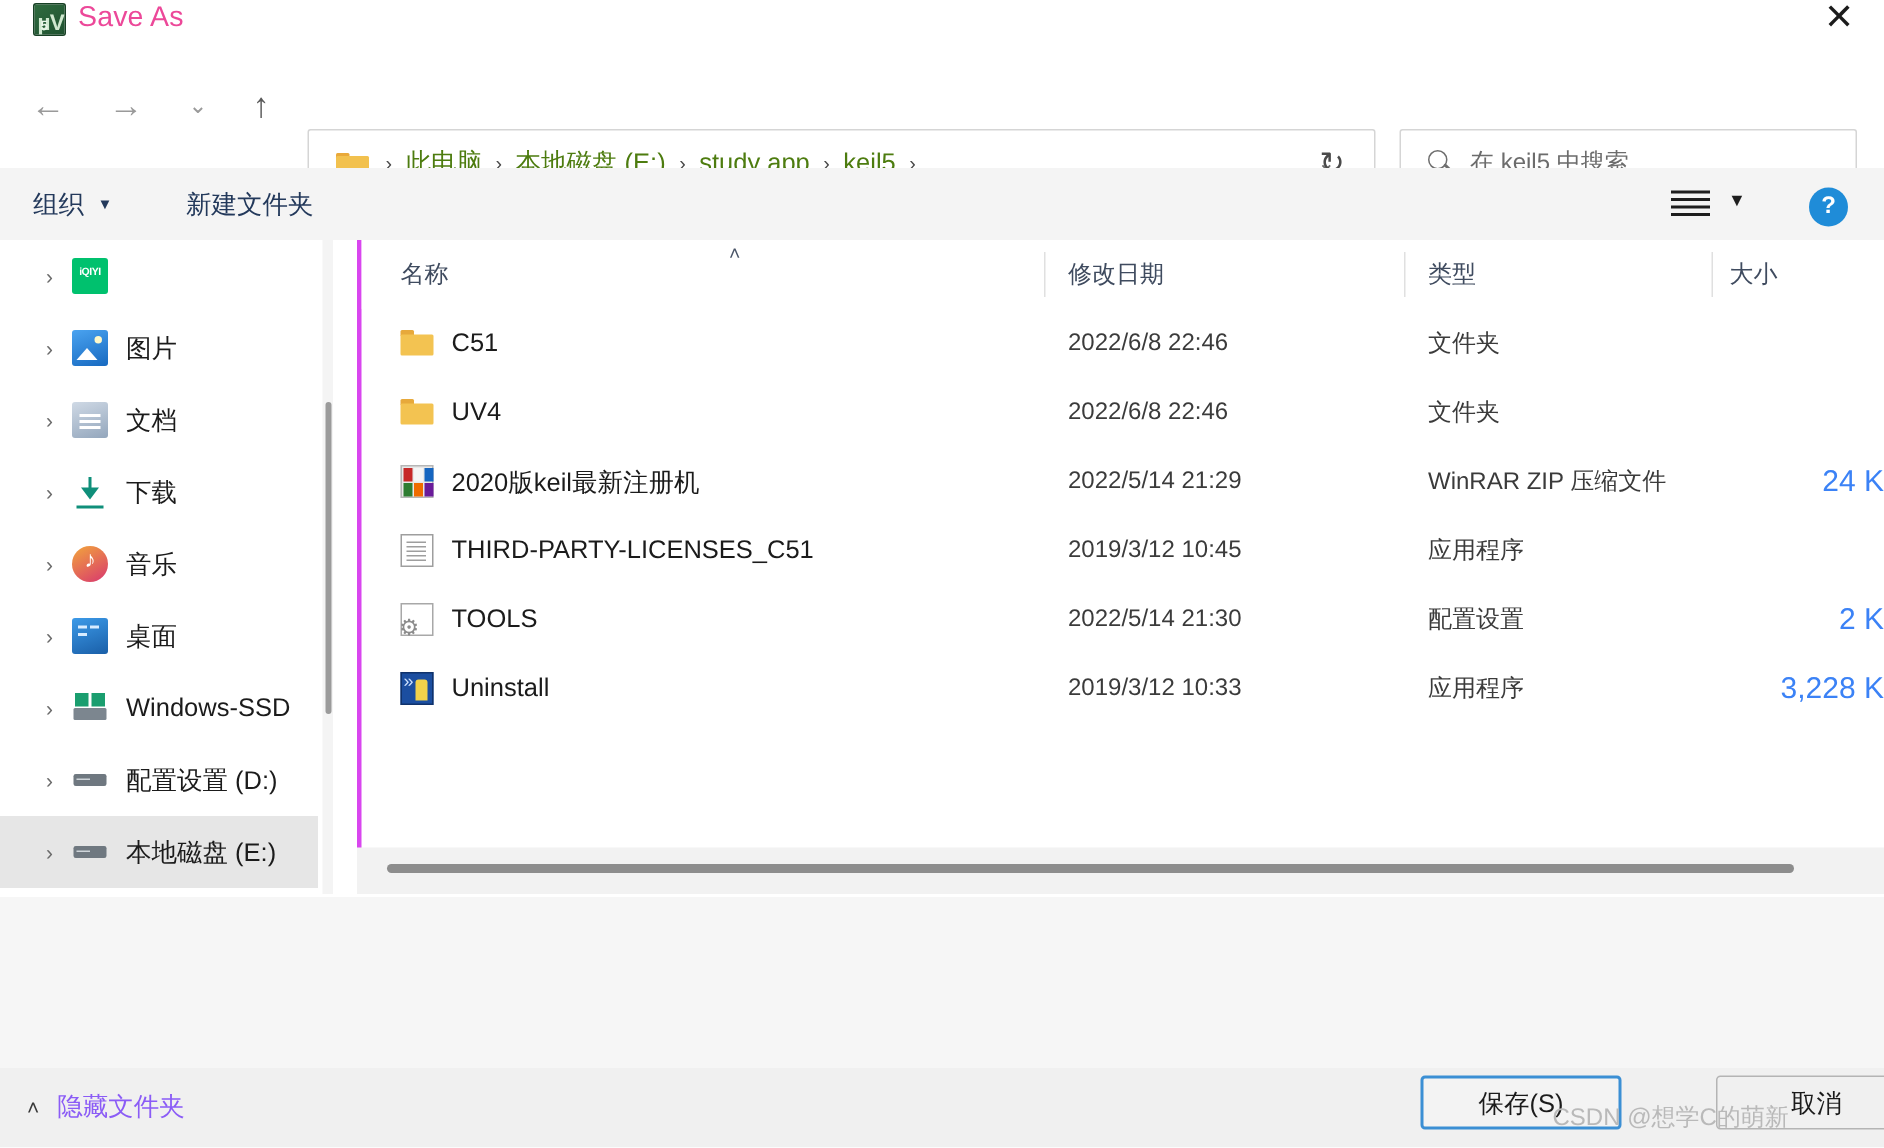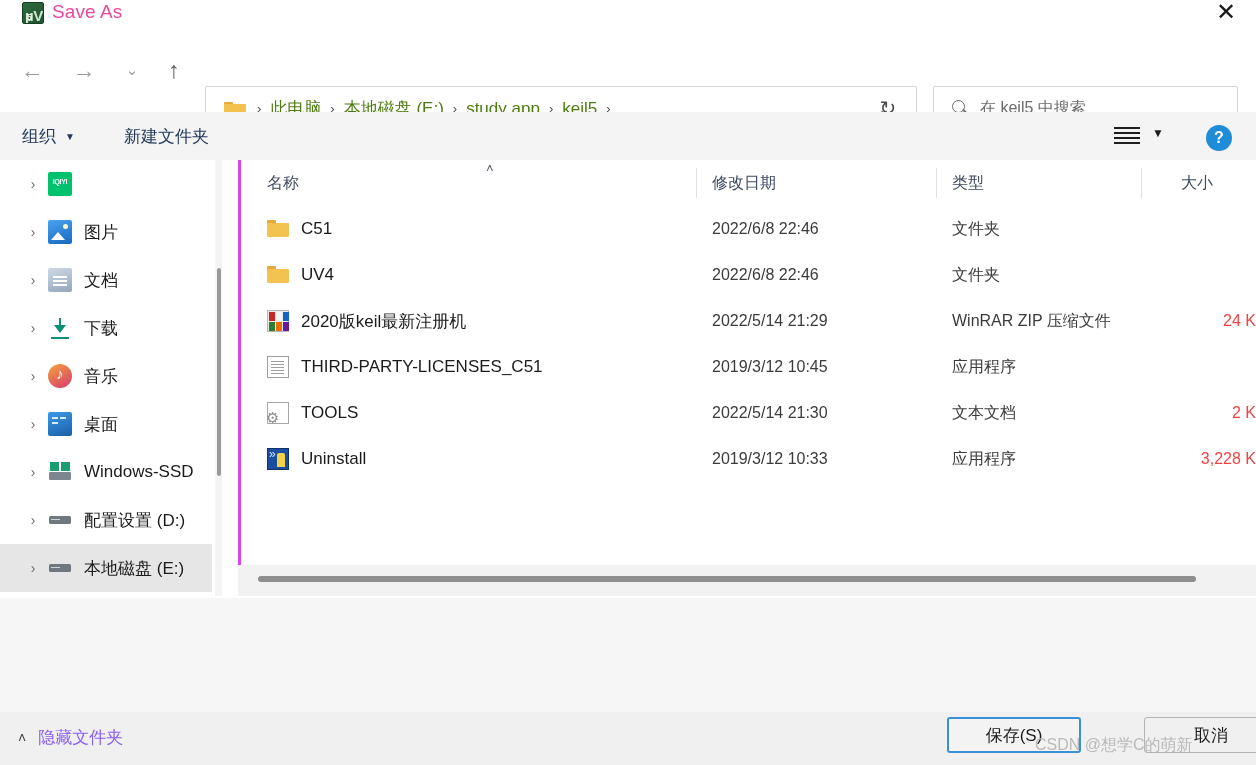--- a/index.html
+++ b/index.html
@@ -203,21 +203,21 @@
   .sort-caret { position:absolute; top:1px; font-size:13px; color:#4a5568; }
 
   .row { position:relative; height:46px; }
   .row .name {
     position:absolute; left:26px; top:0; height:46px; display:flex; align-items:center;
     font-size:17px; color:#1b1b1b; white-space:nowrap;
   }
   .row .fileicon { width:22px; height:22px; position:relative; margin-right:12px; flex:0 0 auto; }
   .row .date { position:absolute; top:0; height:46px; display:flex; align-items:center; font-size:16px; color:#3b3b3b; }
   .row .type { position:absolute; top:0; height:46px; display:flex; align-items:center; font-size:16px; color:#3b3b3b; }
-  .row .size { position:absolute; top:0; height:46px; display:flex; align-items:center; justify-content:flex-end; font-size:16px; color:#ef4444; }
+  .row .size { position:absolute; top:0; height:46px; display:flex; align-items:center; justify-content:flex-end; font-size:20px; color:#3b82f6; }
 
   
   .ic-folder:before {
     content:""; position:absolute; left:0; top:2px; width:9px; height:4px;
     background:#e7a93b; border-radius:1px 1px 0 0;
   }
   .ic-folder:after {
     content:""; position:absolute; left:0; top:5px; width:22px; height:14px;
     background:#f3c351; border-radius:1px;
   }
@@ -400,21 +400,21 @@
       <span class="sort-caret" style="left:245px;">˄</span>
       <div class="col-div" style="left:455px;"></div>
       <div class="col" style="left:471px;">
         <span>修改日期</span>
       </div>
       <div class="col-div" style="left:695px;"></div>
       <div class="col" style="left:711px;justify-content:center;">
         <span>类型</span>
       </div>
       <div class="col-div" style="left:900px;"></div>
-      <div class="col" style="left:912px;margin-left:28px;">
+      <div class="col" style="left:912px;">
         <span>大小</span>
       </div>
     </div>
 
     <div class="row">
       <div class="name">
         <span class="fileicon ic-folder"></span>
         <span>C51</span>
       </div>
       <div class="date" style="left:471px;">2022/6/8 22:46</div>
@@ -458,21 +458,21 @@
       <div class="type" style="left:711px;">应用程序</div>
       <div class="size" style="left:948px; width:110px;">11 K</div>
     </div>
 
     <div class="row">
       <div class="name">
         <span class="fileicon ic-cfg"></span>
         <span>TOOLS</span>
       </div>
       <div class="date" style="left:471px;">2022/5/14 21:30</div>
-      <div class="type" style="left:711px;">文本文档</div>
+      <div class="type" style="left:711px;">配置设置</div>
       <div class="size" style="left:905px; width:110px;">2 K</div>
     </div>
 
     <div class="row">
       <div class="name">
         <span class="fileicon ic-exe"></span>
         <span>Uninstall</span>
       </div>
       <div class="date" style="left:471px;">2019/3/12 10:33</div>
       <div class="type" style="left:711px;">应用程序</div>

